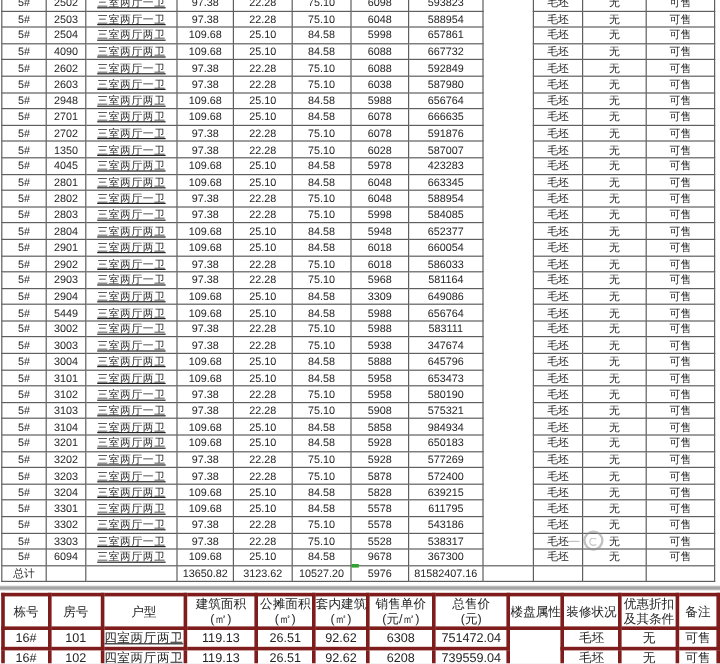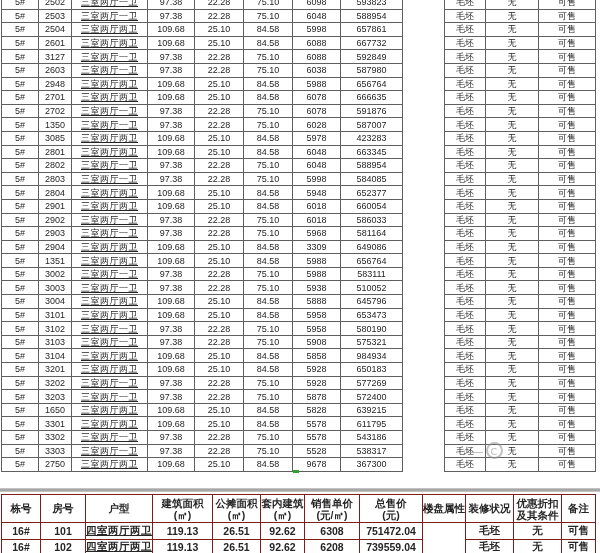--- a/index.html
+++ b/index.html
@@ -17,21 +17,21 @@
   .t1 td.gap{border:none;background:#fff;}
   .t1 tr.total td.gap{border:1px solid #5f5f5f;}
   .t1 td.htype{text-decoration:underline;letter-spacing:0.5px;}
 
   
   .divider{position:absolute;left:0;top:488px;width:600px;height:4px;
     background:linear-gradient(#cfcfcf,#9a9a9a,#cfcfcf);}
 
   
   .t2{left:1px;top:494px;font-size:10.5px;}
-  .t2 th,.t2 td{border:1px solid #7f1d1d;font-weight:bold;}
+  .t2 th,.t2 td{border:3px solid #7f1d1d;font-weight:normal;}
   .t2 thead tr{height:28px;}
   .t2 tbody tr{height:16.5px;}
   .t2 th div{line-height:12px;}
   .t2 td.htype{text-decoration:underline;letter-spacing:0.5px;}
 
   
   .err-mark{position:absolute;left:293px;top:470px;width:6px;height:3px;background:#2fa32f;}
 
   
   .watermark{position:absolute;left:468px;top:442px;display:flex;align-items:center;
@@ -100,35 +100,35 @@
           <td>84.58</td>
           <td>5998</td>
           <td>657861</td>
           <td class="gap"></td>
           <td>毛坯</td>
           <td>无</td>
           <td>可售</td>
         </tr>
         <tr>
           <td>5#</td>
-          <td>2601</td>
+          <td>4090</td>
           <td class="htype">三室两厅两卫</td>
           <td>109.68</td>
           <td>25.10</td>
           <td>84.58</td>
           <td>6088</td>
           <td>667732</td>
           <td class="gap"></td>
           <td>毛坯</td>
           <td>无</td>
           <td>可售</td>
         </tr>
         <tr>
           <td>5#</td>
-          <td>3127</td>
+          <td>2602</td>
           <td class="htype">三室两厅一卫</td>
           <td>97.38</td>
           <td>22.28</td>
           <td>75.10</td>
           <td>6088</td>
           <td>592849</td>
           <td class="gap"></td>
           <td>毛坯</td>
           <td>无</td>
           <td>可售</td>
@@ -198,21 +198,21 @@
           <td>75.10</td>
           <td>6028</td>
           <td>587007</td>
           <td class="gap"></td>
           <td>毛坯</td>
           <td>无</td>
           <td>可售</td>
         </tr>
         <tr>
           <td>5#</td>
-          <td>3085</td>
+          <td>4045</td>
           <td class="htype">三室两厅两卫</td>
           <td>109.68</td>
           <td>25.10</td>
           <td>84.58</td>
           <td>5978</td>
           <td>423283</td>
           <td class="gap"></td>
           <td>毛坯</td>
           <td>无</td>
           <td>可售</td>
@@ -324,21 +324,21 @@
           <td>84.58</td>
           <td>3309</td>
           <td>649086</td>
           <td class="gap"></td>
           <td>毛坯</td>
           <td>无</td>
           <td>可售</td>
         </tr>
         <tr>
           <td>5#</td>
-          <td>1351</td>
+          <td>5449</td>
           <td class="htype">三室两厅两卫</td>
           <td>109.68</td>
           <td>25.10</td>
           <td>84.58</td>
           <td>5988</td>
           <td>656764</td>
           <td class="gap"></td>
           <td>毛坯</td>
           <td>无</td>
           <td>可售</td>
@@ -358,21 +358,21 @@
           <td>可售</td>
         </tr>
         <tr>
           <td>5#</td>
           <td>3003</td>
           <td class="htype">三室两厅一卫</td>
           <td>97.38</td>
           <td>22.28</td>
           <td>75.10</td>
           <td>5938</td>
-          <td>510052</td>
+          <td>347674</td>
           <td class="gap"></td>
           <td>毛坯</td>
           <td>无</td>
           <td>可售</td>
         </tr>
         <tr>
           <td>5#</td>
           <td>3004</td>
           <td class="htype">三室两厅两卫</td>
           <td>109.68</td>
@@ -478,21 +478,21 @@
           <td>75.10</td>
           <td>5878</td>
           <td>572400</td>
           <td class="gap"></td>
           <td>毛坯</td>
           <td>无</td>
           <td>可售</td>
         </tr>
         <tr>
           <td>5#</td>
-          <td>1650</td>
+          <td>3204</td>
           <td class="htype">三室两厅两卫</td>
           <td>109.68</td>
           <td>25.10</td>
           <td>84.58</td>
           <td>5828</td>
           <td>639215</td>
           <td class="gap"></td>
           <td>毛坯</td>
           <td>无</td>
           <td>可售</td>
@@ -534,31 +534,45 @@
           <td>75.10</td>
           <td>5528</td>
           <td>538317</td>
           <td class="gap"></td>
           <td>毛坯</td>
           <td>无</td>
           <td>可售</td>
         </tr>
         <tr>
           <td>5#</td>
-          <td>2750</td>
+          <td>6094</td>
           <td class="htype">三室两厅两卫</td>
           <td>109.68</td>
           <td>25.10</td>
           <td>84.58</td>
           <td>9678</td>
           <td>367300</td>
           <td class="gap"></td>
           <td>毛坯</td>
           <td>无</td>
           <td>可售</td>
+        </tr>
+        <tr class="total">
+          <td>总计</td>
+          <td></td>
+          <td></td>
+          <td>13650.82</td>
+          <td>3123.62</td>
+          <td>10527.20</td>
+          <td>5976</td>
+          <td>81582407.16</td>
+          <td class="gap"></td>
+          <td></td>
+          <td></td>
+          <td></td>
         </tr>
       </tbody>
   </table>
 
   <div class="divider"></div>
 
   <table class="t2">
     <colgroup>
       <col style="width:39px">
         <col style="width:45px">

